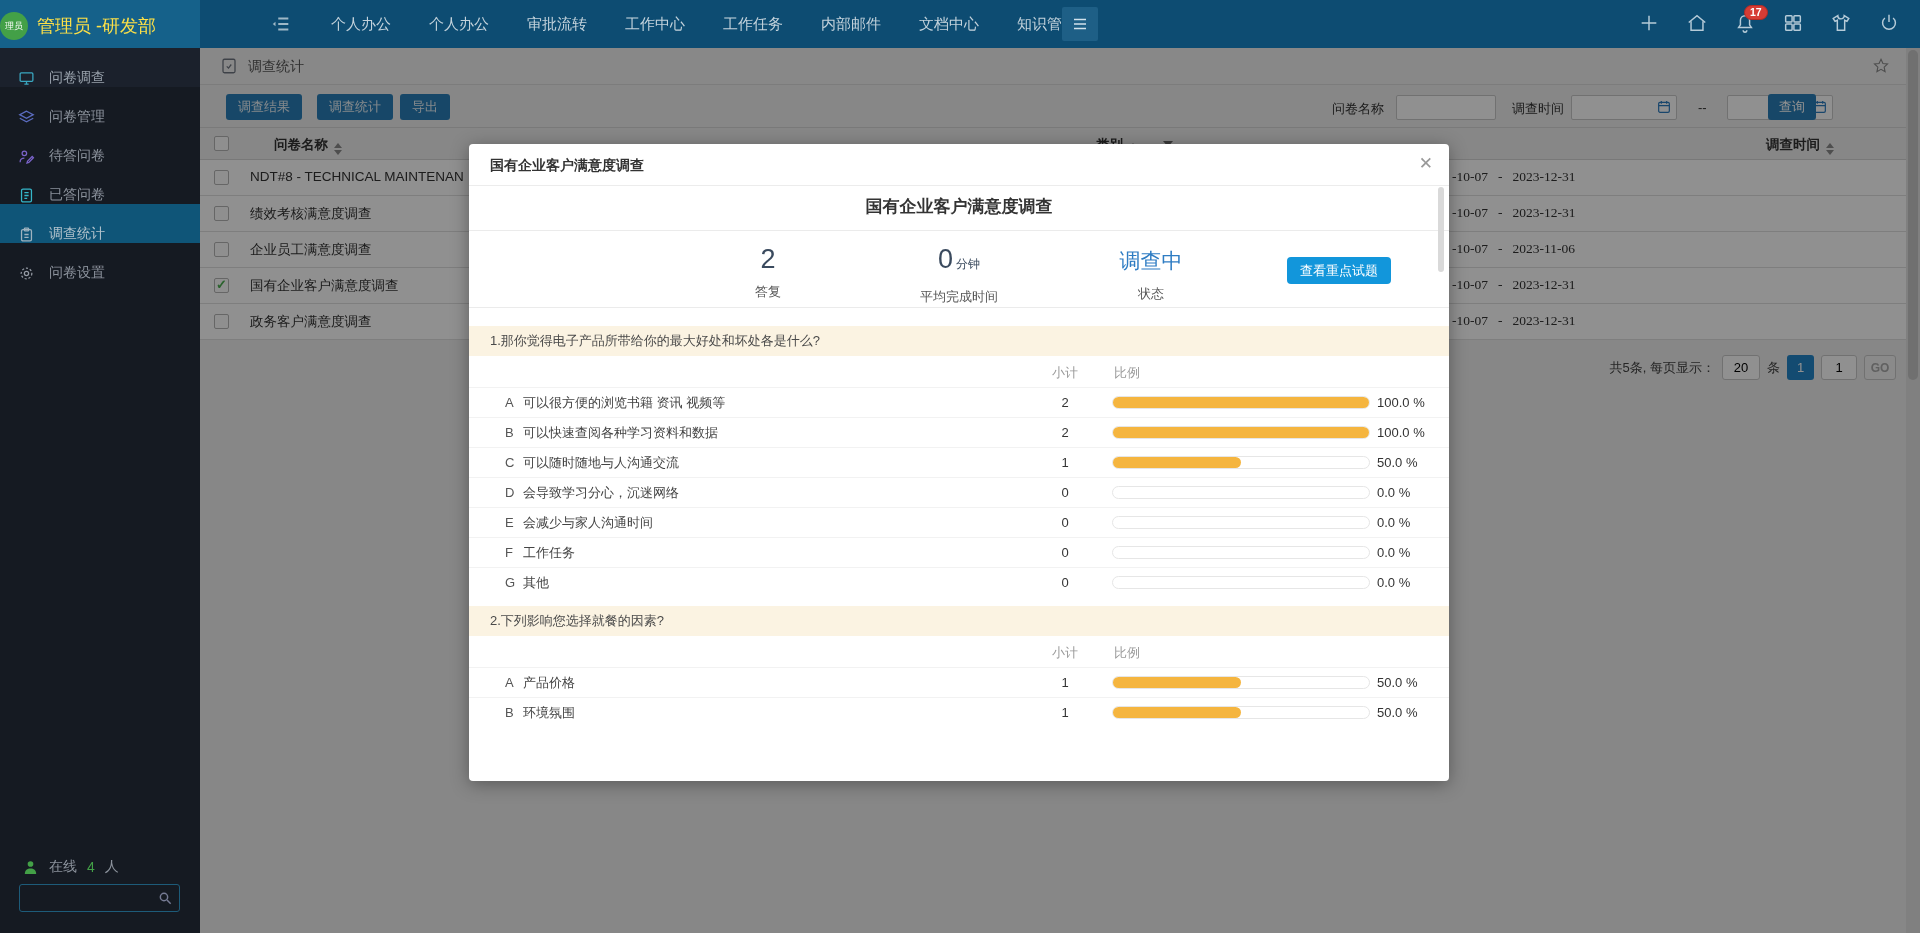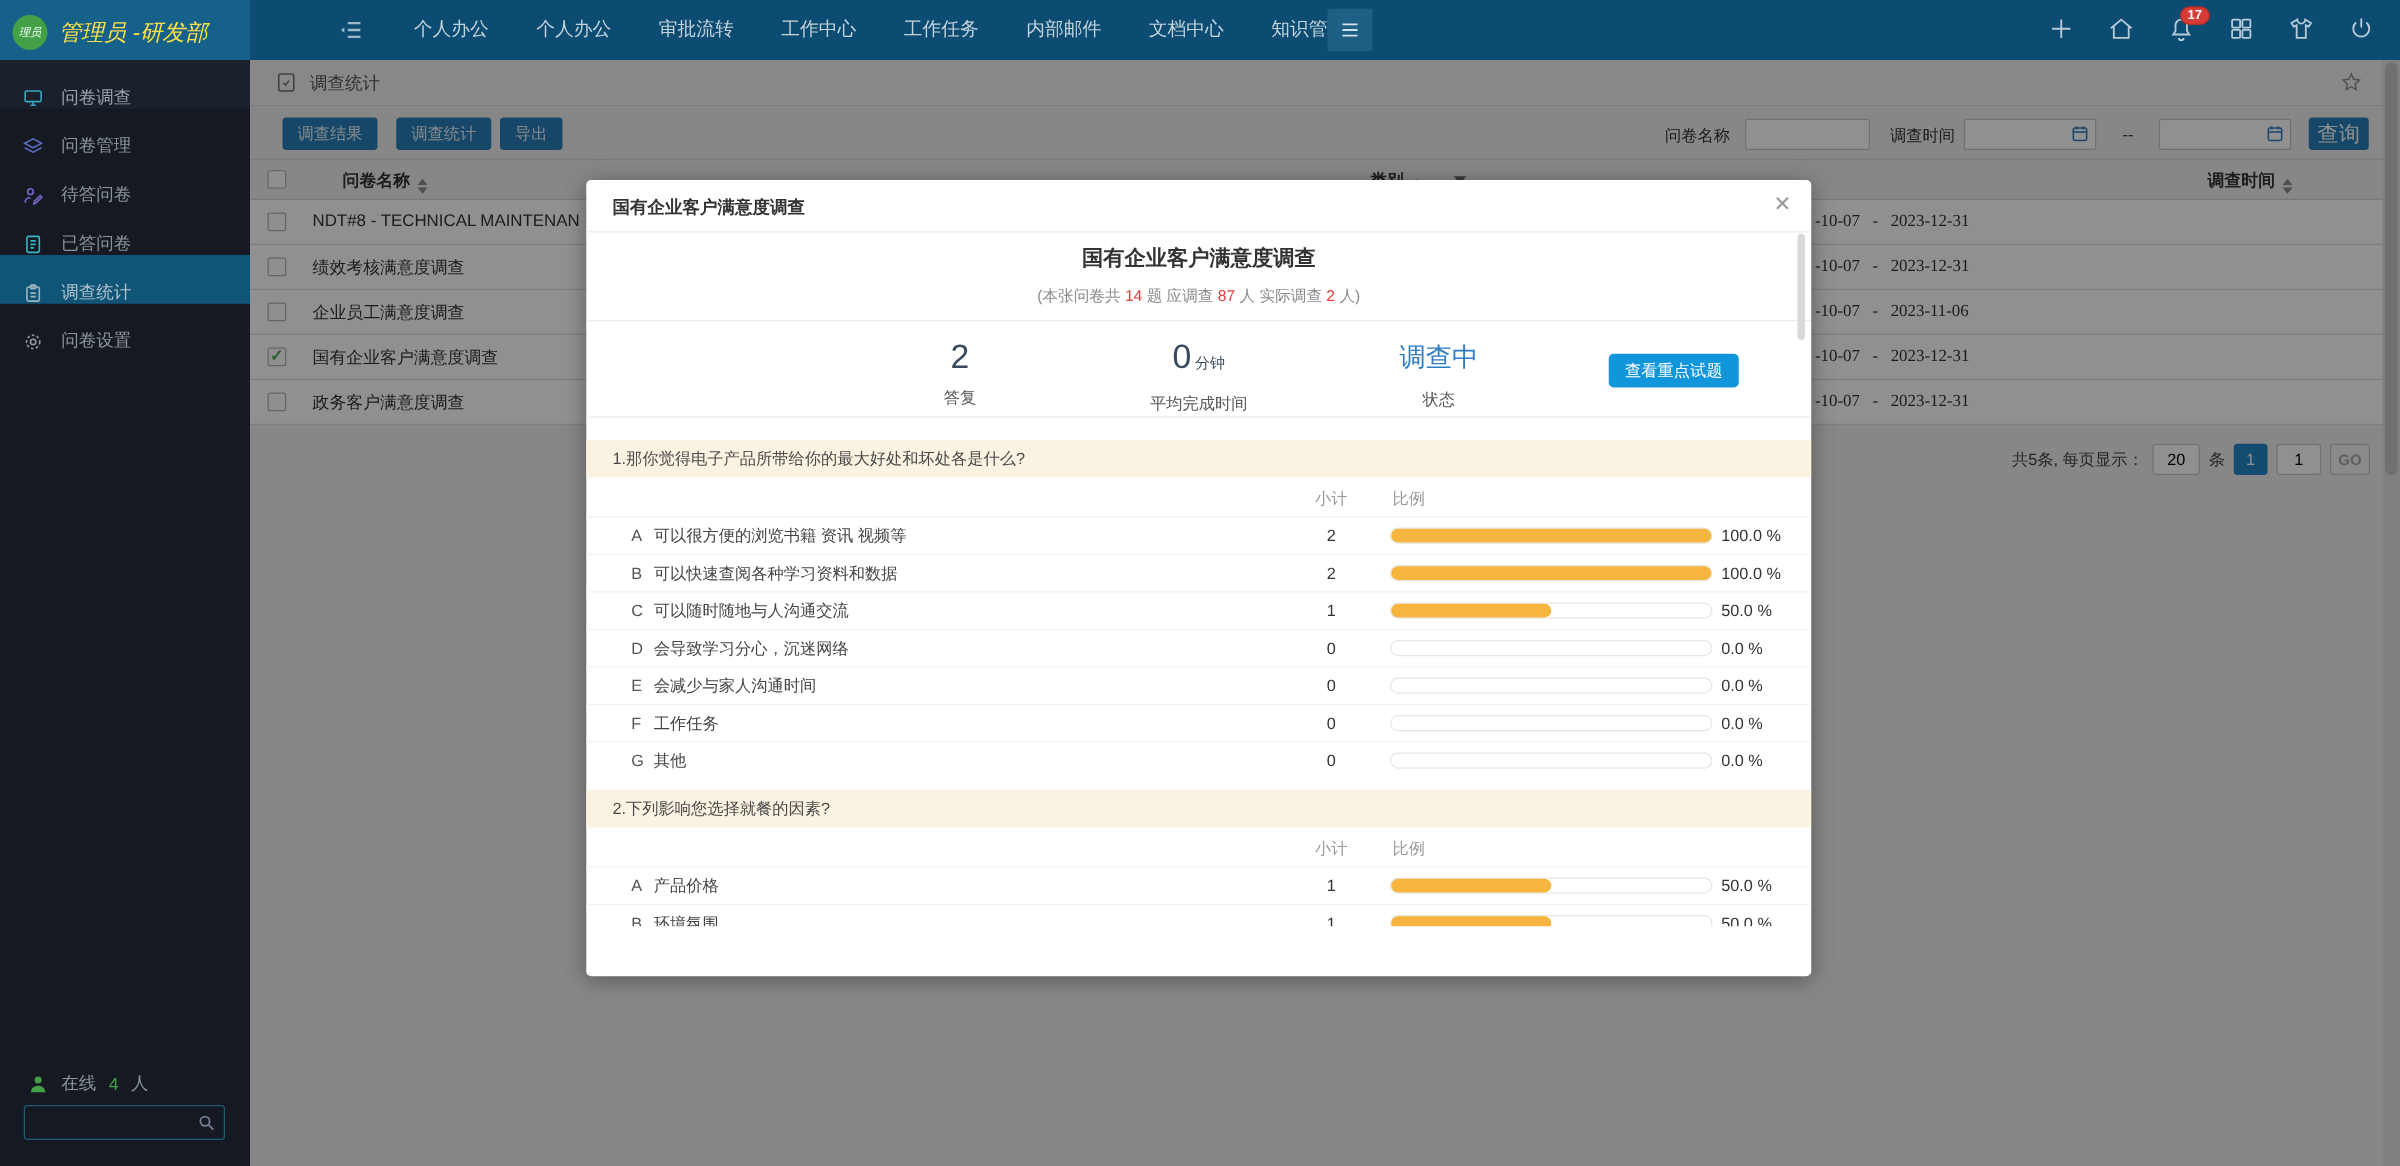--- a/index.html
+++ b/index.html
@@ -1,21 +1,21 @@
 <!DOCTYPE html>
 <html><head>
 <meta charset="utf-8">
 <style>
   * { margin:0; padding:0; box-sizing:border-box; }
   body { font-family:"Liberation Sans", sans-serif; background:#222; }
   .canvas { position:relative; width:1920px; height:933px; overflow:hidden; background:#efefef; }
 
   
   .topbar { position:absolute; left:0; top:0; width:1920px; height:48px; background:#0d4c72; z-index:20; }
-  .logo { position:absolute; left:0; top:0; width:200px; height:52px; background:#15618a; display:flex; align-items:center; padding-left:10px; gap:9px; cursor:pointer;font-style:italic; }
+  .logo { position:absolute; left:0; top:0; width:200px; height:52px; background:#15618a; display:flex; align-items:center; gap:9px; cursor:pointer; }
   .avatar { width:28px; height:28px; border-radius:50%; background:#43a047; color:#fff; font-size:9px; display:flex; align-items:center; justify-content:center; }
   .uname { font-size:18px; color:#fde047; }
   .collapse { position:absolute; left:270px; top:13px; width:22px; height:22px; color:#9fb8c6; cursor:pointer; }
   .mainnav { position:absolute; left:312px; top:0; height:48px; display:flex; }
   .mainnav a { display:block; line-height:48px; padding:0 19px; font-size:15px; color:#c4d3dc; text-decoration:none; cursor:pointer; }
   .morebtn { position:absolute; left:1062px; top:7px; width:36px; height:34px; background:#1e5f86; border-radius:2px; display:flex; align-items:center; justify-content:center; color:#d2e2ec; cursor:pointer; }
   .topicons { position:absolute; right:18px; top:0; height:48px; display:flex; align-items:center; gap:24px; }
   .ticon { width:24px; height:24px; color:#b6cbd8; position:relative; cursor:pointer; }
   .ticon svg { width:22px; height:22px; }
   .badge { position:absolute; top:-7px; left:10px; background:#d63c35; border:1px solid #b42a24; color:#fff; font-size:10.5px; font-weight:bold; line-height:13px; padding:0 5px; border-radius:8px; }
@@ -39,21 +39,21 @@
   .chead .bicon { position:absolute; left:20px; top:9px; width:18px; height:18px; color:#6f7580; }
   .chead .ttl { position:absolute; left:48px; top:10px; font-size:14px; color:#555; }
   .chead .star { position:absolute; right:30px; top:9px; width:18px; height:18px; color:#8a8a8a; cursor:pointer; }
   .toolbar { position:absolute; left:0; top:37px; width:100%; height:43px; border-bottom:1px solid #d8d8d8; }
   .abtn { position:absolute; top:46px; height:26px; line-height:26px; padding:0 12px; background:#2a7fb8; color:#e8f1f7; font-size:13px; border-radius:3px; border:none; cursor:pointer; }
   .flabel { position:absolute; top:52px; font-size:13px; color:#333; }
   .finput { position:absolute; top:47px; height:25px; background:#fff; border:1px solid #c9c9c9; border-radius:2px; font-size:13px; padding:0 6px; }
   .dwrap { position:absolute; top:47px; height:25px; }
   .dwrap input { width:100%; height:25px; background:#fff; border:1px solid #c9c9c9; border-radius:2px; font-size:13px; padding:0 24px 0 6px; }
   .dwrap .cal { position:absolute; right:5px; top:4px; width:16px; height:16px; color:#2c7cc0; cursor:pointer; }
-  .qbtn { position:absolute; left:1647px; top:46px; width:48px; height:26px; background:#2a7fb8; color:#fff; font-size:17px; border:none; border-radius:3px; cursor:pointer; }
+  .qbtn { position:absolute; left:1568px; top:46px; width:48px; height:26px; background:#2a7fb8; color:#fff; font-size:13px; border:none; border-radius:3px; cursor:pointer; }
 
   .thead { position:absolute; left:0; top:80px; width:1706px; height:32px; border-bottom:1px solid #d5d5d5; font-size:13.5px; font-weight:bold; color:#333; }
   .trow { position:absolute; left:0; width:1706px; height:36px; background:#fff; border-bottom:1px solid #e0e0e0; font-size:13.5px; color:#333; }
   .cb { position:absolute; left:14px; width:15px; height:15px; background:#fdfdfd; border:1px solid #b5b5b5; border-radius:2px; cursor:pointer; }
   .cb.on::after { content:"✓"; position:absolute; left:1px; top:-2px; color:#4caf50; font-size:13px; font-weight:bold; }
   .thead .cb { top:8px; } .trow .cb { top:10px; }
   .rname { position:absolute; left:50px; top:9px; white-space:nowrap; }
   .rdate { position:absolute; left:1252px; top:9px; display:flex; gap:10px;font-family:Liberation Serif, serif; }
   .sort { display:inline-flex; flex-direction:column; gap:2px; margin-left:6px; vertical-align:1px; }
   .sort i { width:0; height:0; border-left:4px solid transparent; border-right:4px solid transparent; }
@@ -367,21 +367,20 @@
   <div class="dim"></div>
 
   <div class="modal">
     <div class="mhead">
       <span class="ht">国有企业客户满意度调查</span>
       <span class="mclose">✕</span>
     </div>
 
     <div class="mclip">
       <div class="mtitle">国有企业客户满意度调查</div>
-      <div class="msub"><span>(本张问卷共 </span><b>14</b><span> 题   应调查 </span><b>87</b><span> 人   实际调查 </span><b>2</b><span> 人)</span></div>
       <div class="mhr"></div>
 
       <div class="stats">
         <div class="st" style="left:299px;">
           <div class="v">2</div>
           <div class="l">答复</div>
         </div>
         <div class="st" style="left:490px;">
           <div class="v"><span>0</span><small>分钟</small></div>
           <div class="l">平均完成时间</div>

